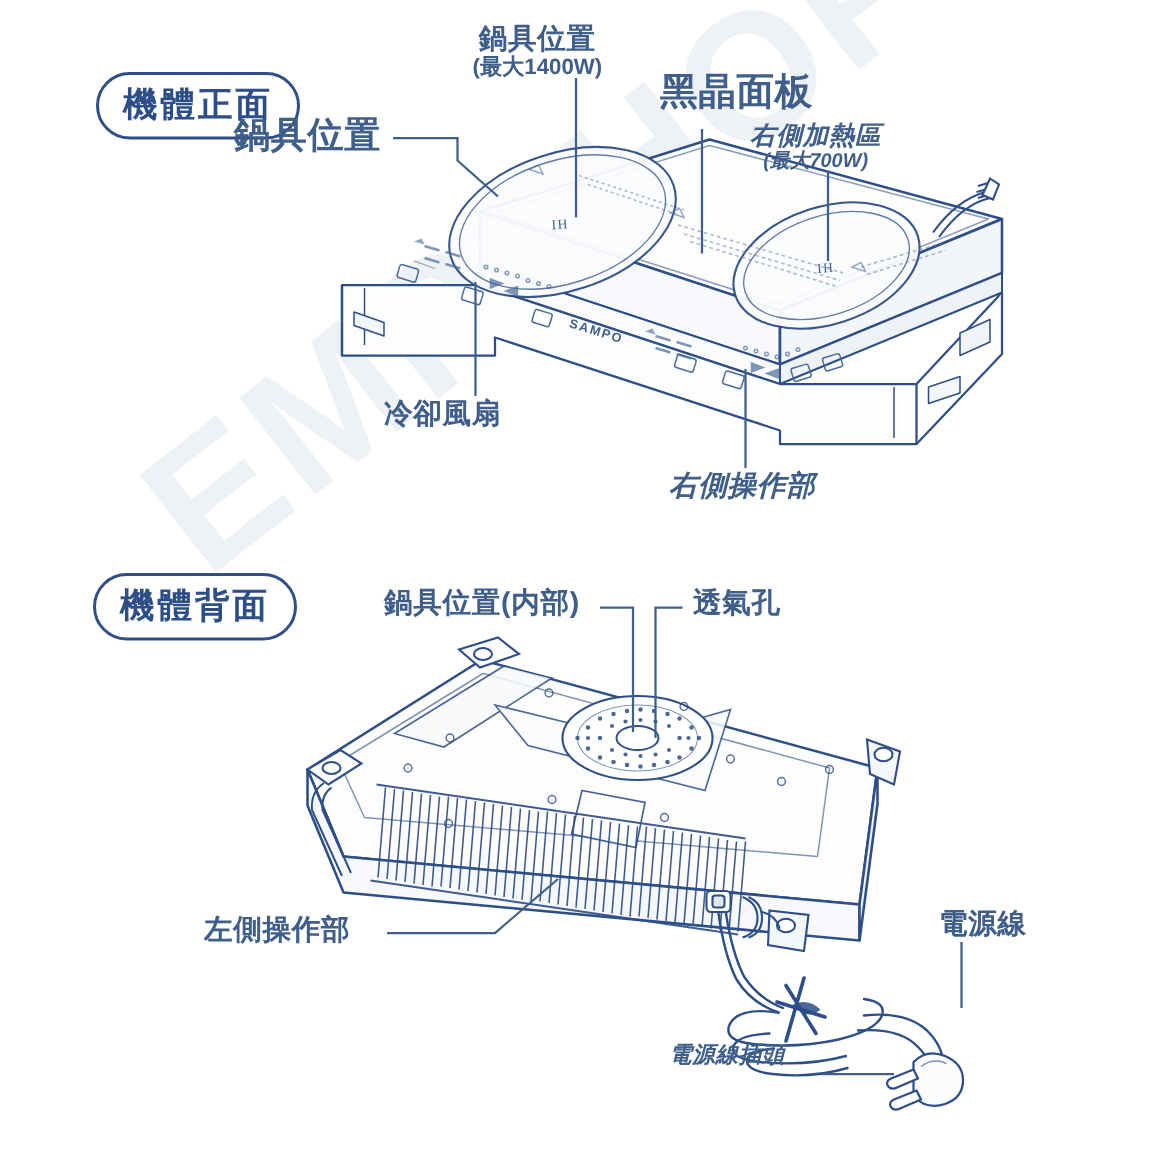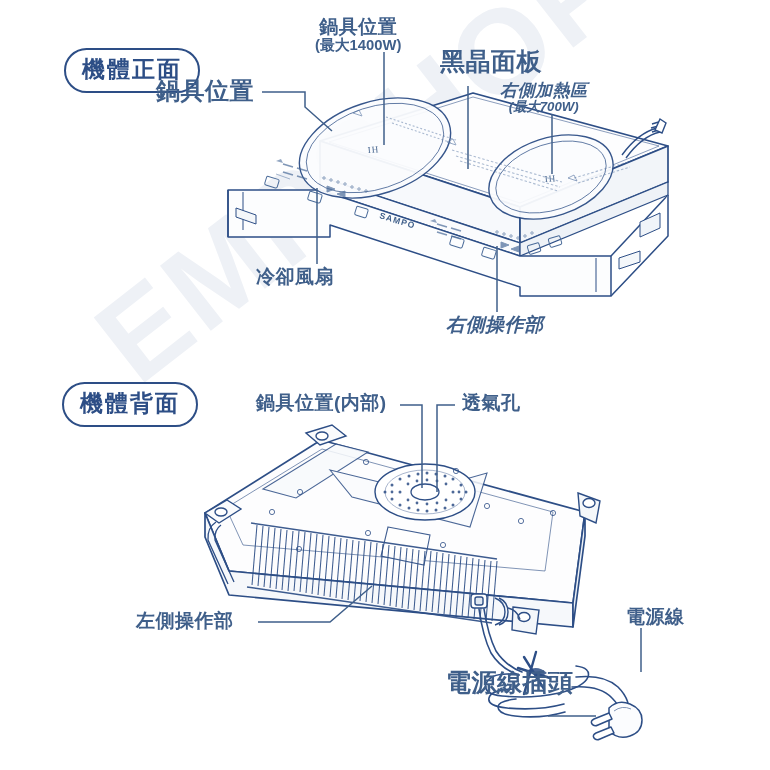--- a/index.html
+++ b/index.html
@@ -360,15 +360,15 @@
   <div class="lbl" style="left:446px;top:314px;font-size:19px;font-style:italic;">右側操作部</div>
 
   <div class="lbl" style="left:256px;top:392px;font-size:19px;">鍋具位置(内部)</div>
 
   <div class="lbl" style="left:462px;top:392px;font-size:19px;text-align:center;">透氣孔</div>
 
   <div class="lbl" style="left:136px;top:610px;font-size:19px;">左側操作部</div>
 
   <div class="lbl" style="left:626px;top:606px;font-size:19px;">電源線</div>
 
-  <div class="lbl" style="left:446px;top:668px;font-size:25px;">電源線插頭</div>
+  <div class="lbl" style="left:446px;top:696px;font-size:15px;font-style:italic;">電源線插頭</div>
 
 </div>
 
 </body></html>

